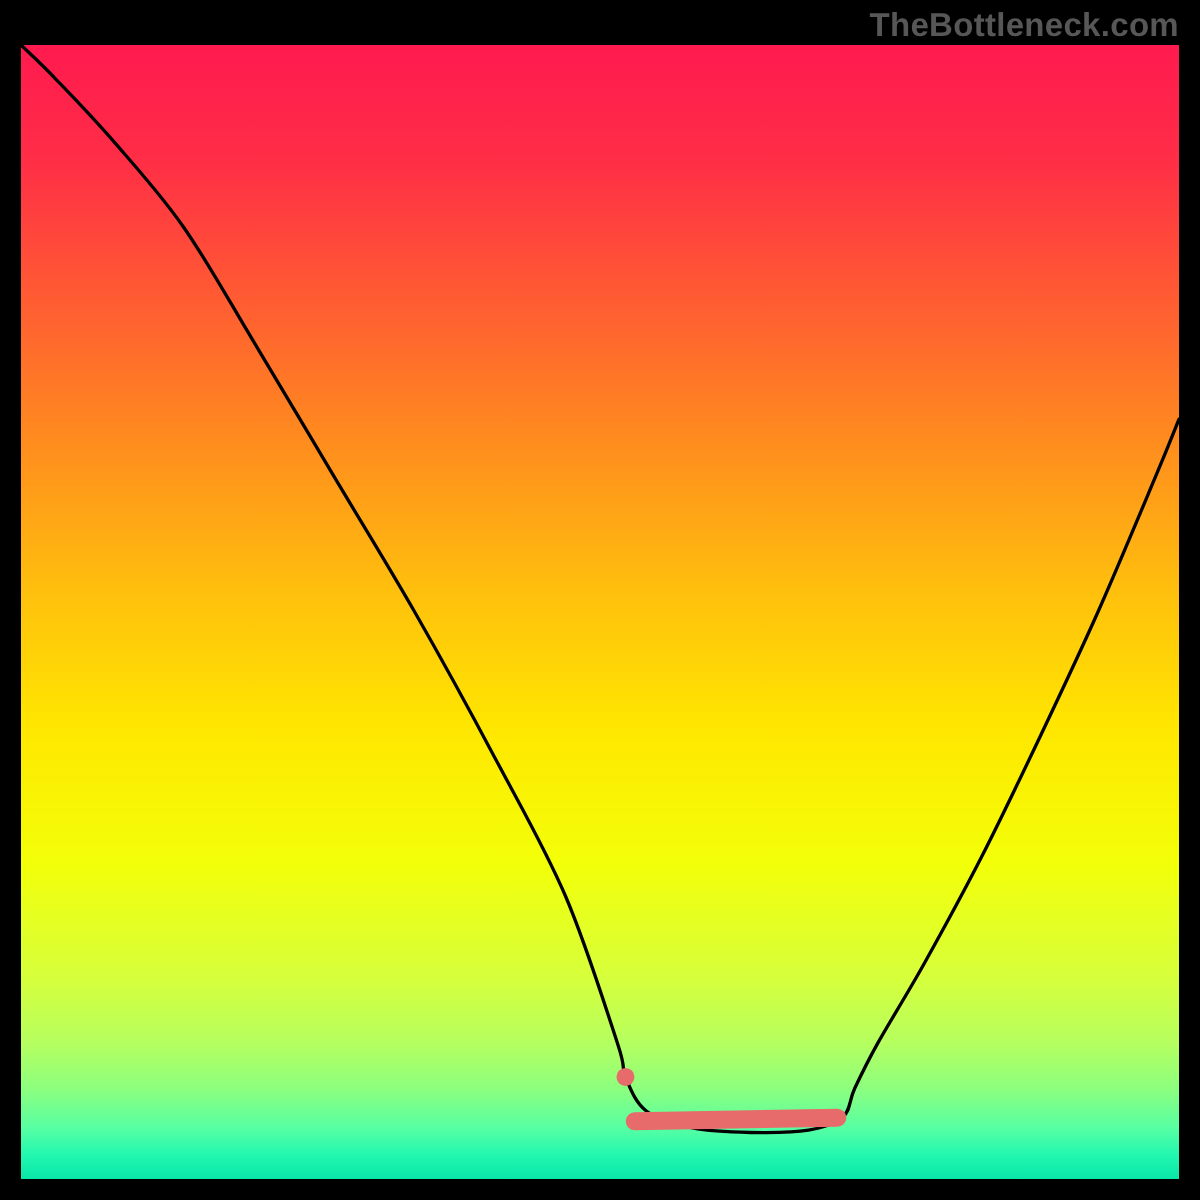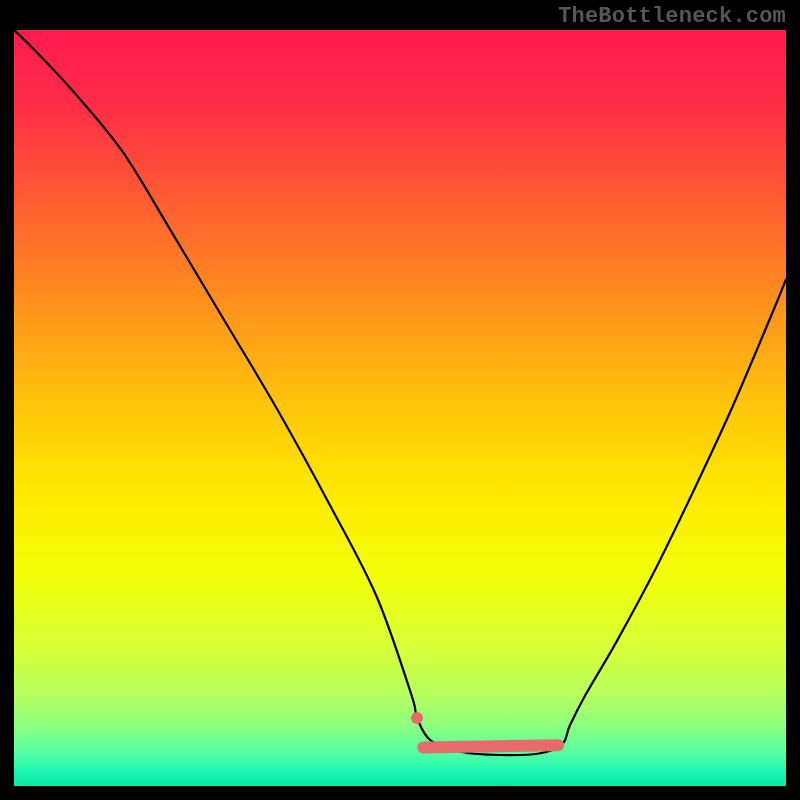--- a/index.html
+++ b/index.html
@@ -23,21 +23,21 @@
     left: 14px;
     top: 30px;
     width: 772px;
     height: 756px;
     overflow: hidden;
   }
   .watermark {
     position: absolute;
     top: 4px;
     right: 14px;
-    font-family: Liberation Mono, monospace;
+    font-family: Liberation Sans, sans-serif;
     font-size: 22px;
     font-weight: 600;
     color: #575757;
     letter-spacing: 0.2px;
   }
   svg { display: block; }
 </style>
 </head>
 <body>
 

